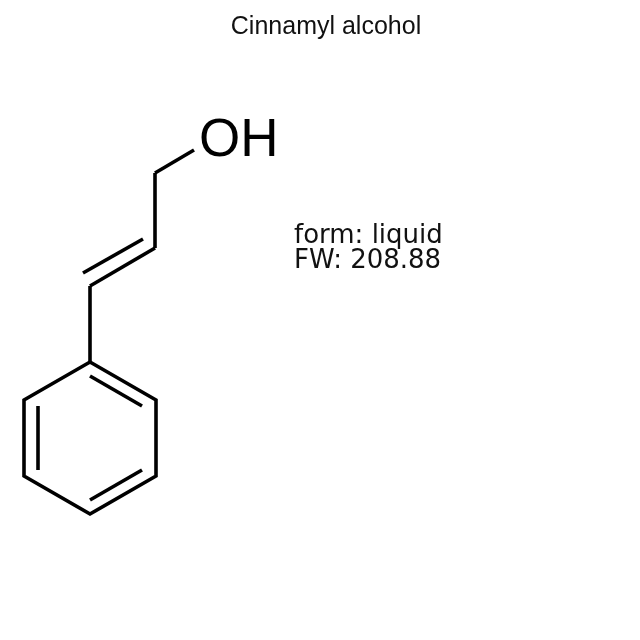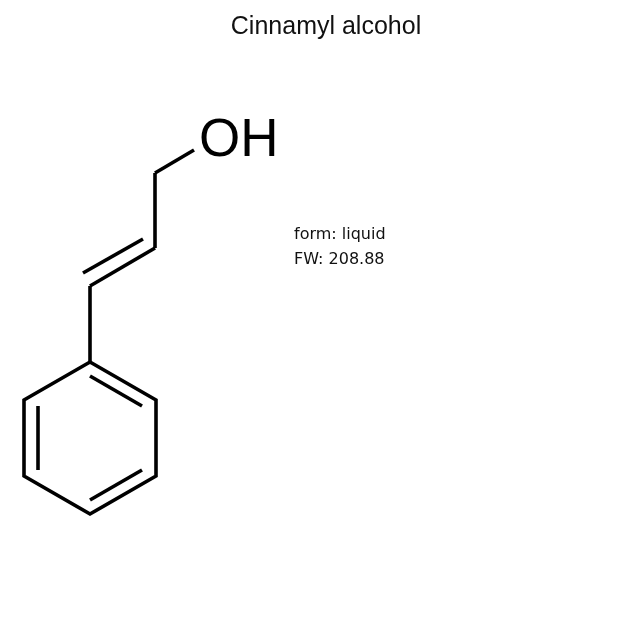--- a/index.html
+++ b/index.html
@@ -5,21 +5,21 @@
     html, body { margin: 0; padding: 0; background: #ffffff; }
     body { width: 640px; height: 640px; position: relative; overflow: hidden; }
     .title {
       position: absolute; left: 0; top: 8px; width: 652px; text-align: center;
       font-family: "Liberation Sans", sans-serif; font-size: 25px; color: #111111;
       line-height: 34px;
     }
     svg.structure { position: absolute; left: 0; top: 0; }
     .info {
       position: absolute; left: 294px; top: 222px;
-      font-family: "DejaVu Sans", sans-serif; font-size: 16px; color: #111111;
+      font-family: "DejaVu Sans", sans-serif; font-size: 26px; color: #111111;
       line-height: 24.5px;
     }
     .info div { white-space: nowrap; }
   </style>
 </head>
 <body>
 
 <div class="title">Cinnamyl alcohol</div>
 
 <svg class="structure" width="640" height="640" viewBox="0 0 640 640">

